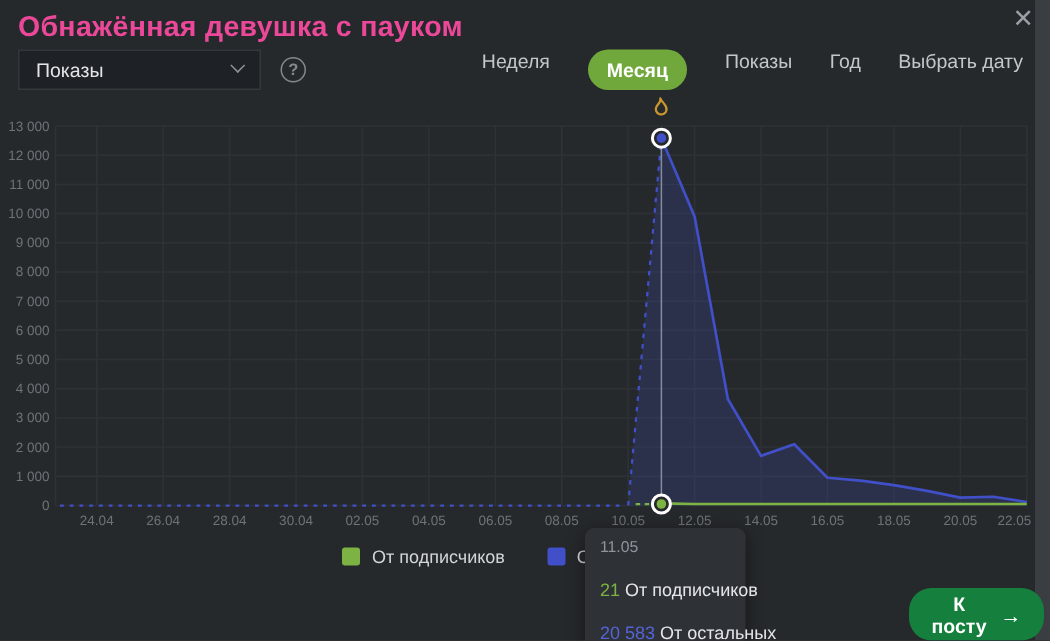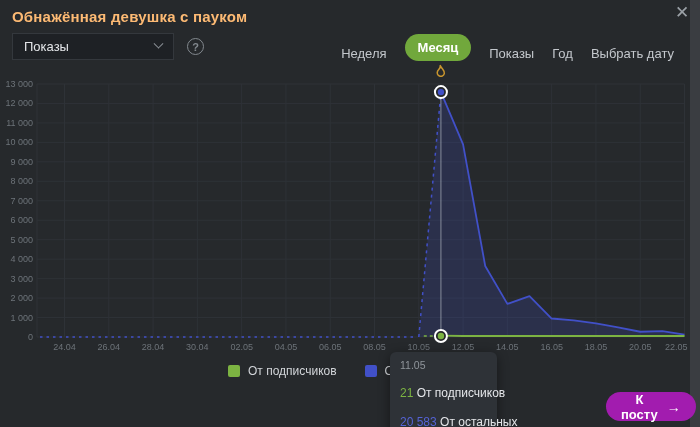--- a/index.html
+++ b/index.html
@@ -3,54 +3,54 @@
 <meta charset="utf-8">
 <style>
   * { box-sizing: border-box; margin: 0; padding: 0; }
   html,body { width:700px; height:427px; overflow:hidden; }
   body {
     background:#3a3d41;
     font-family:"Liberation Sans", sans-serif;
     position:relative;
   }
   .panel { position:absolute; left:0; top:0; width:690px; height:427px; background:#26292c; }
-  .title { position:absolute; left:12px; top:8px; font-size:15px; font-weight:bold; color:#fdba74; letter-spacing:.2px; }
+  .title { position:absolute; left:12px; top:8px; font-size:19px; font-weight:bold; color:#ec4899; letter-spacing:.2px; }
   .close { position:absolute; left:675px; top:4px; color:#9aa0a6; font-size:17px; line-height:17px; cursor:pointer; z-index:9; }
 
   .dropdown { position:absolute; left:12px; top:33px; width:162px; height:27px;
     background:#1e2125; border:1px solid #34383d; border-radius:0;
     display:flex; align-items:center; justify-content:space-between; padding:0 11px;
     color:#e3e5e8; font-size:13px; cursor:pointer; }
   .chev { width:7px; height:7px; border-right:1.5px solid #8c9298; border-bottom:1.5px solid #8c9298;
     transform:rotate(45deg) translate(-2px,-2px); }
   .help { position:absolute; left:187px; top:38px; width:17px; height:17px;
     border:1.5px solid #83898f; border-radius:50%; color:#83898f; font-size:11px; font-weight:bold;
     display:flex; align-items:center; justify-content:center; cursor:pointer; }
 
-  .tabs { position:absolute; right:16px; top:33px; height:28px; display:flex; align-items:flex-end;
-    gap:18px; font-size:13px; color:#c3c7cc; }
+  .tabs { position:absolute; right:8px; top:33px; height:28px; display:flex; align-items:flex-start;
+    gap:25px; font-size:13px; color:#c3c7cc; }
   .tab { cursor:pointer; white-space:nowrap; }
   .tab.active { background:#71a83c; color:#fff; padding:6px 13px; border-radius:15px; font-weight:bold; }
 
   .chart-svg { position:absolute; left:0; top:0; width:690px; height:360px; }
 
   .legend { position:absolute; left:0; top:364px; width:690px; display:flex; justify-content:center;
     gap:28px; font-size:12px; color:#d2d5d9; }
   .legend-item { display:flex; align-items:center; cursor:default; }
   .sw { width:12px; height:12px; border-radius:2px; margin-right:8px; }
 
   .tooltip { position:absolute; left:390px; top:352px; width:107px; background:#2e3237;
     border-radius:6px; padding:7px 10px 8px; box-shadow:0 3px 12px rgba(0,0,0,.45);
     z-index:5; font-size:12px; color:#e4e6e9; }
   .tt-date { color:#8f959b; font-size:10.5px; margin-bottom:2px; }
   .tt-row { margin-top:15px; white-space:nowrap; }
   .tt-row.bold .val, .tt-row.bold .lbl { font-weight:bold; }
 
-  .goto { position:absolute; left:606px; top:392px; height:29px; padding:0 15px;
-    background:#a21caf; border:none; border-radius:15px; color:#fff; font-size:13px; font-weight:bold;
+  .goto { position:absolute; left:606px; top:392px; height:35px; padding:0 15px;
+    background:#15803d; border:none; border-radius:15px; color:#fff; font-size:13px; font-weight:bold;
     display:flex; align-items:center; gap:9px; cursor:pointer; font-family:"Liberation Sans",sans-serif; }
   .goto .arrow { font-weight:normal; font-size:14px; }
 </style>
 </head>
 <body>
 
 <div class="panel">
 
   <div class="title">Обнажённая девушка с пауком</div>
 

